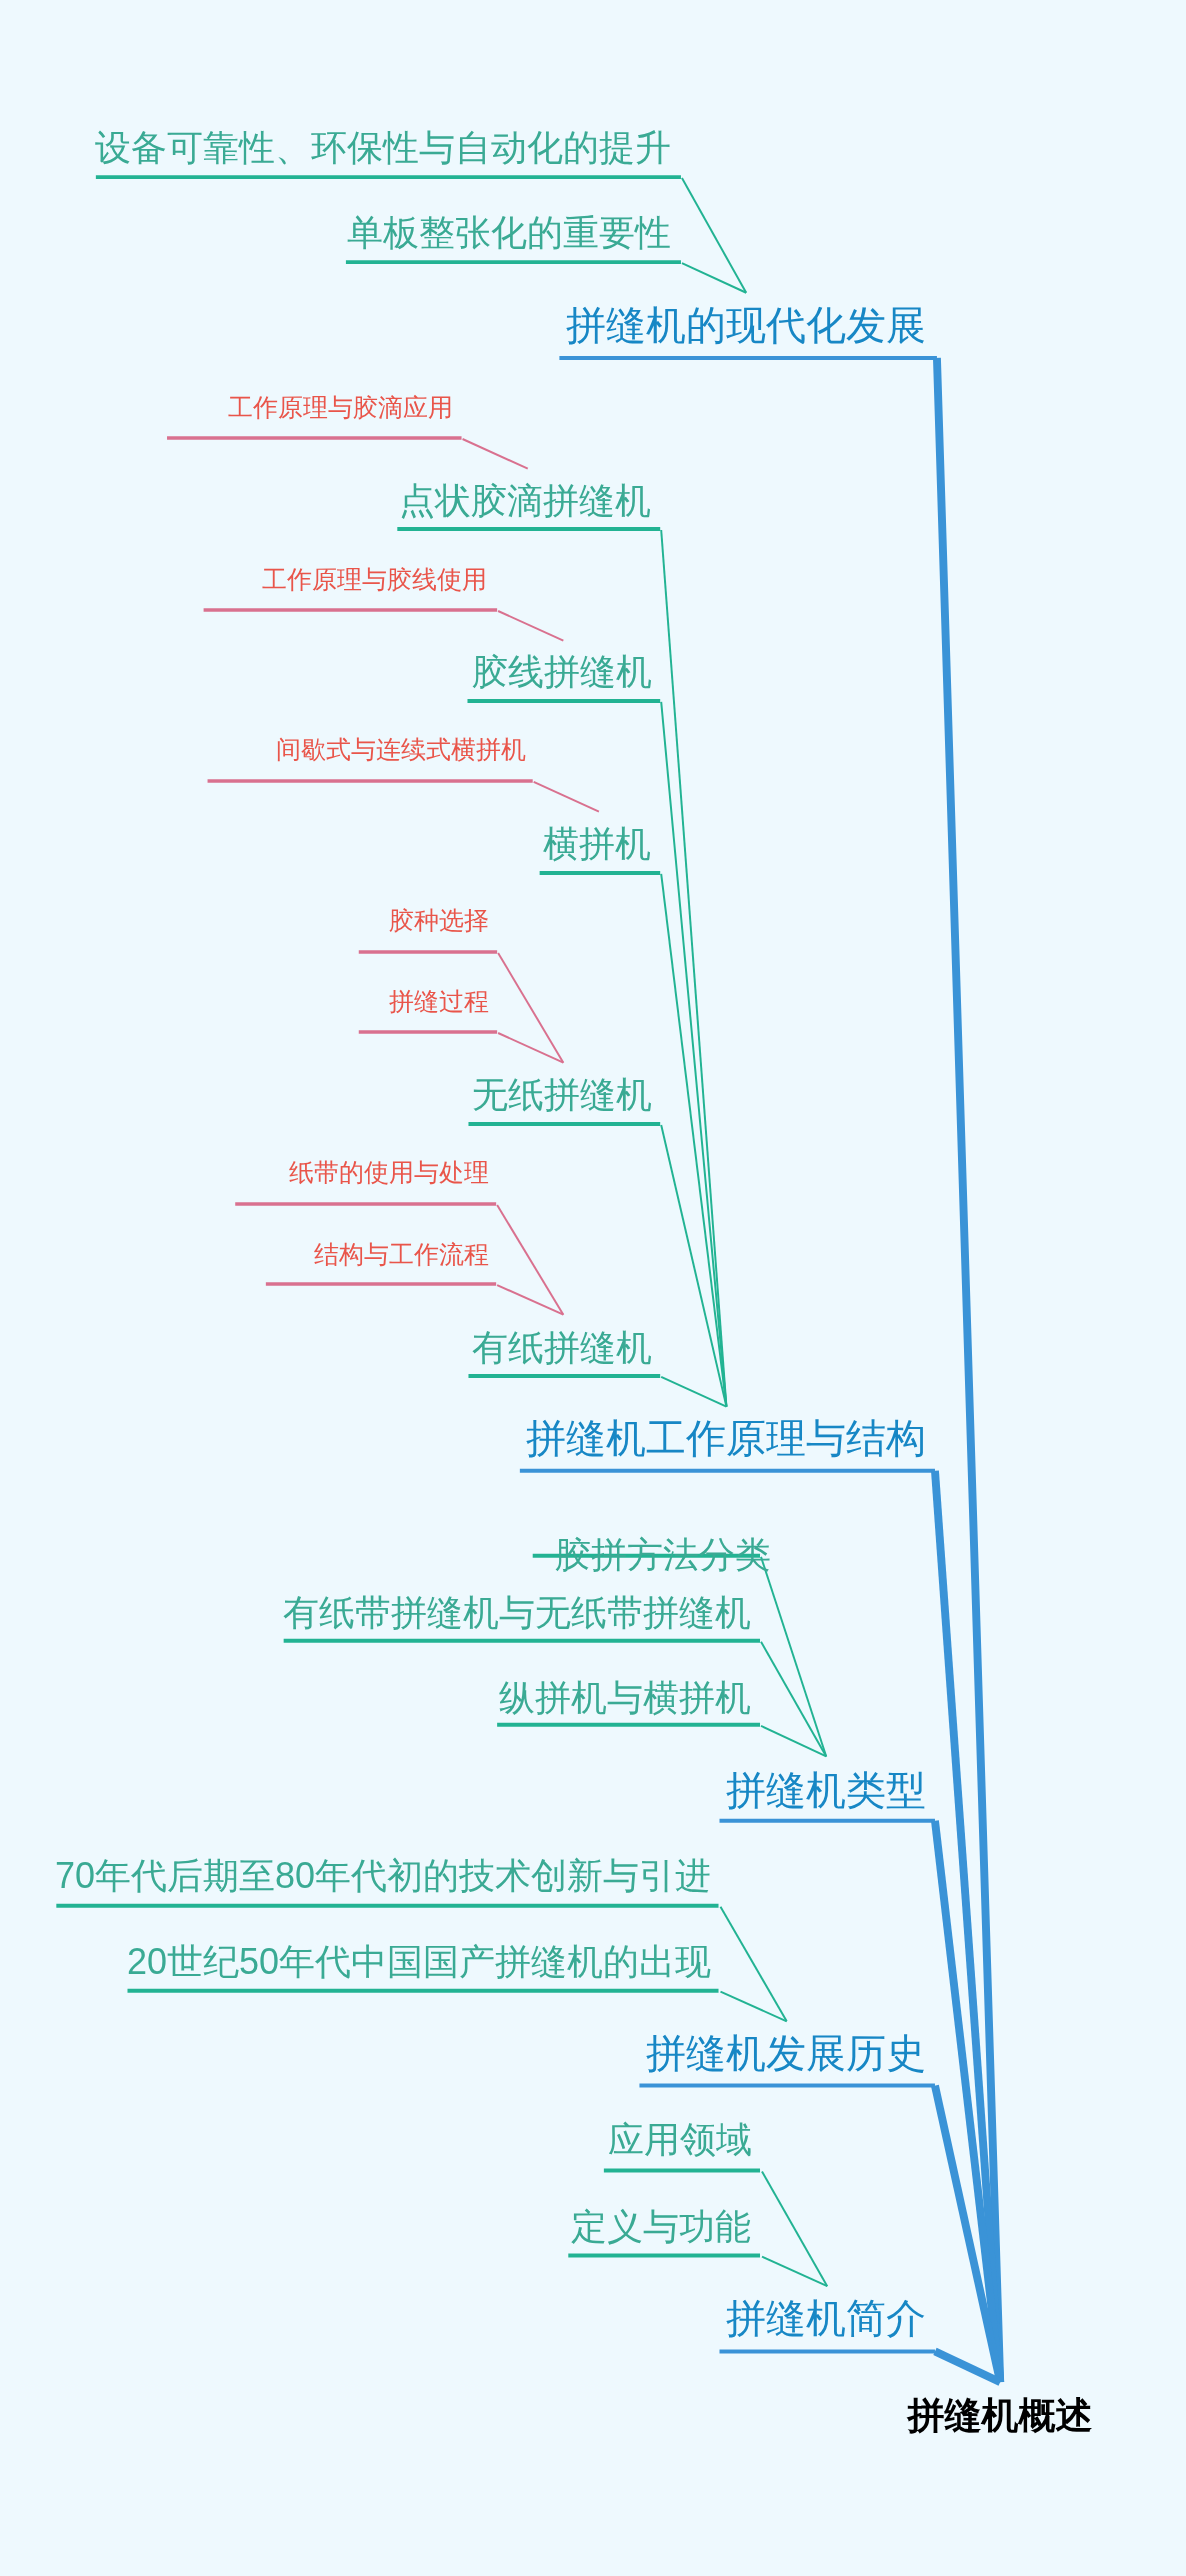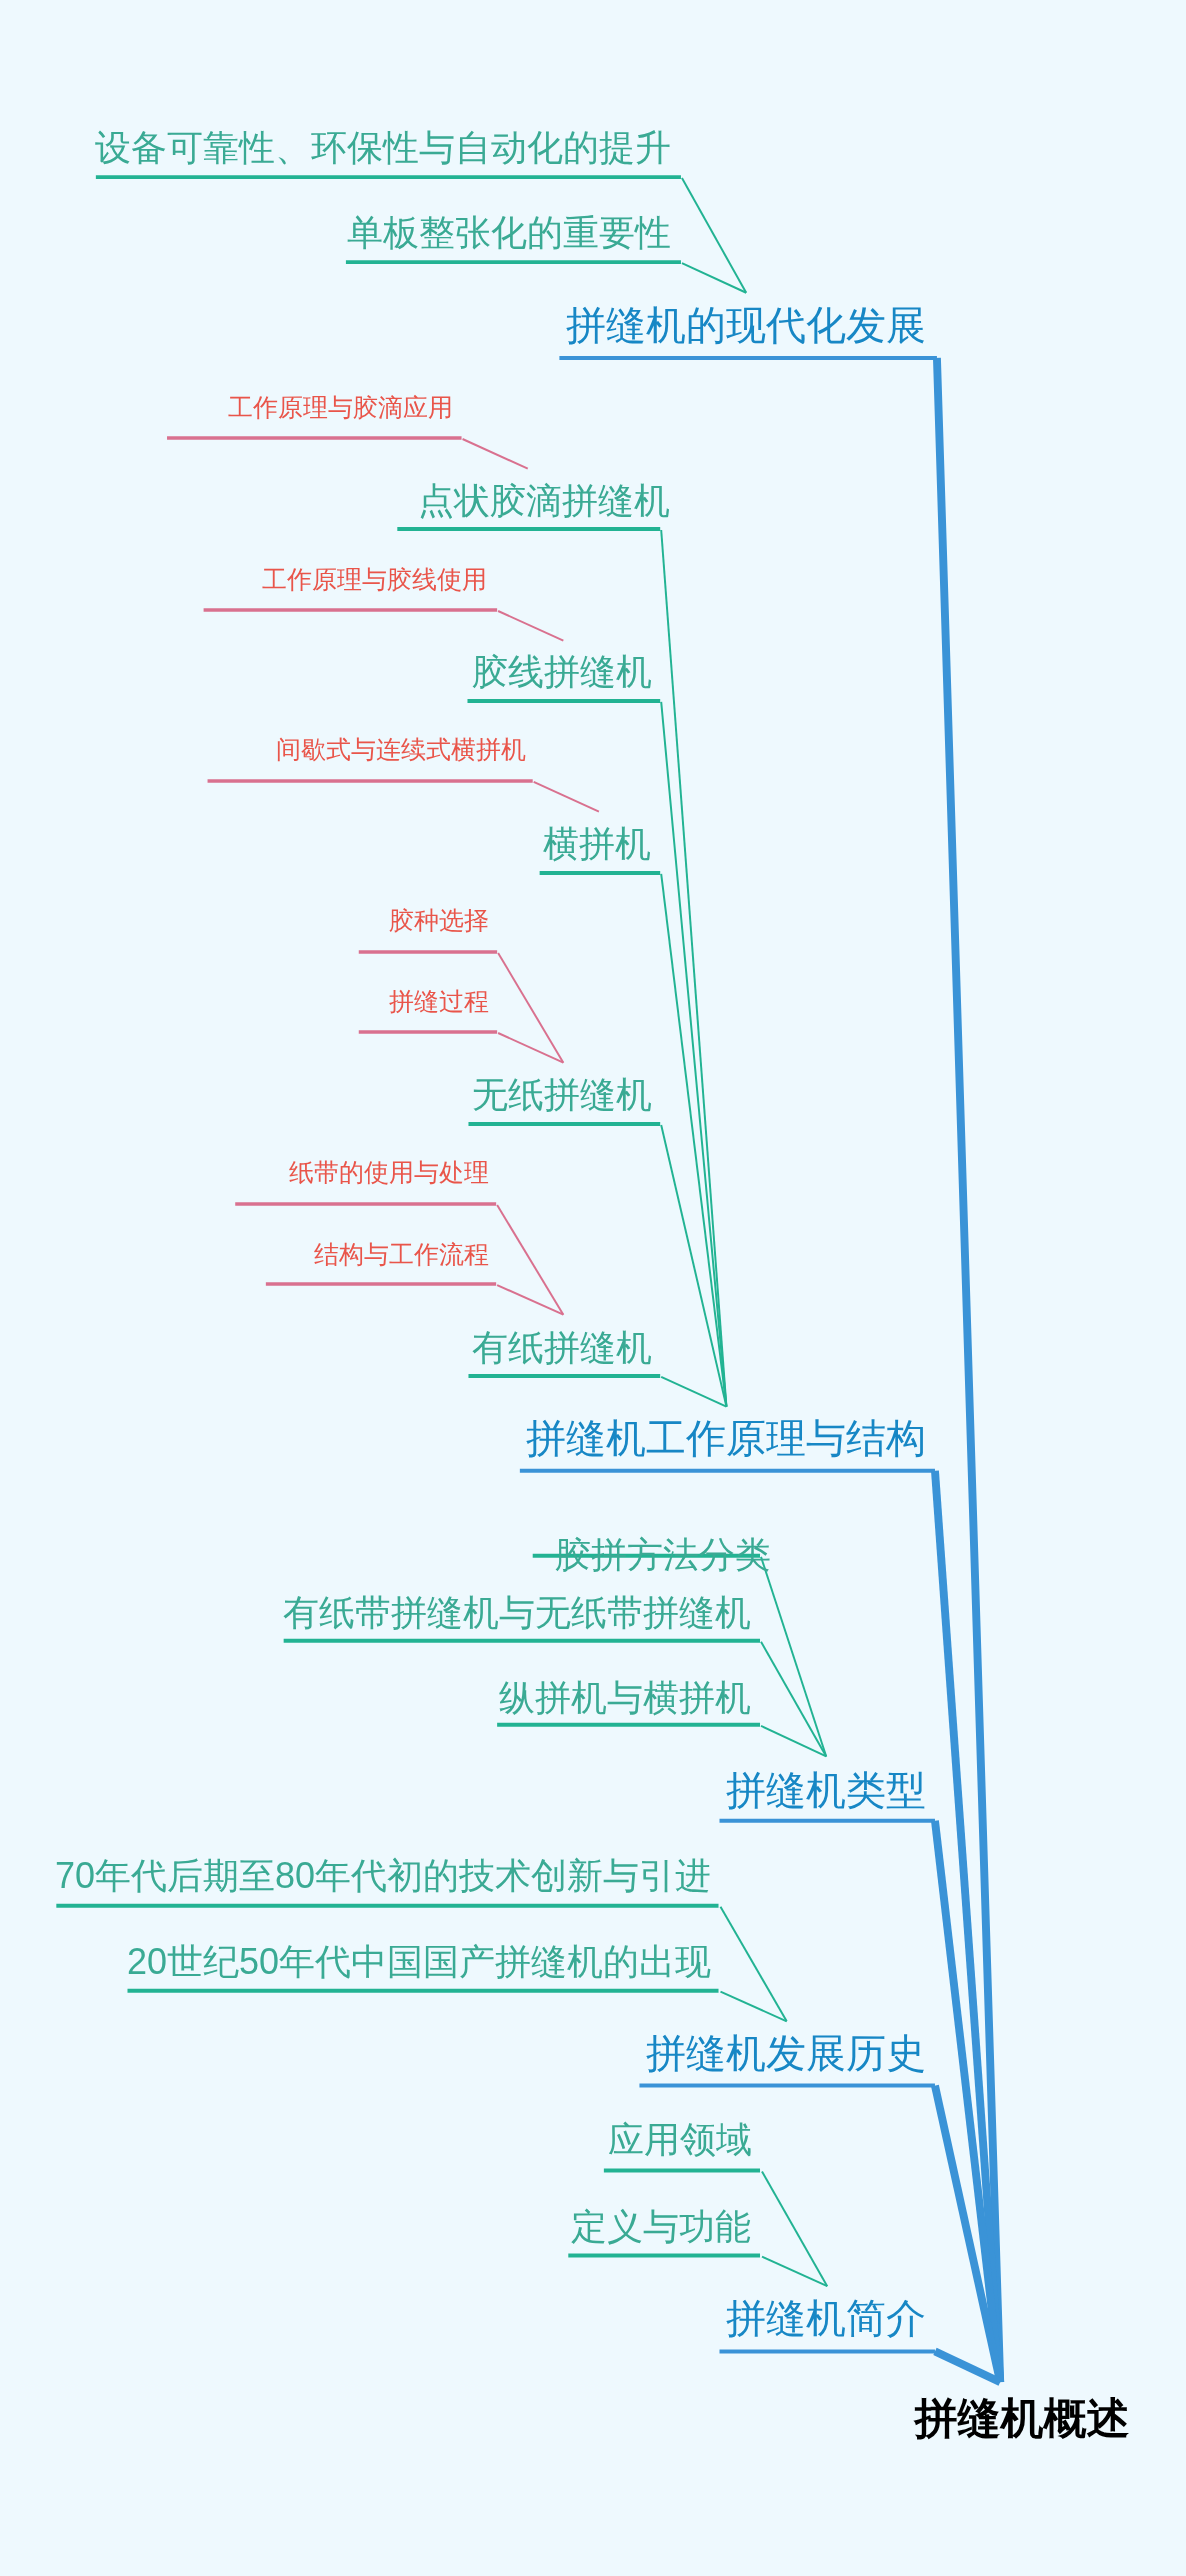--- a/index.html
+++ b/index.html
@@ -25,27 +25,26 @@
       width: 1186px; height: 2576px;
       pointer-events: none;
     }
     .node {
       position: absolute;
       white-space: nowrap;
       line-height: 1;
       text-align: right;
     }
     .root {
-      font-size: 43px;
+      font-size: 37px;
       font-weight: bold;
       color: #000000;
       left: 1000px;
       transform: translateX(-50%);
       text-align: center;
-      margin-left: 22px;
     }
     .main {
       font-size: 40px;
       color: var(--main-text, #1787c5);
     }
     .sub {
       font-size: 36px;
       color: var(--sub-text, #3aaa94);
     }
     .leaf {
@@ -138,21 +137,21 @@
   </svg>
 
   <div class="node root" style="top:2397px;">拼缝机概述</div>
 
   <div class="node sub" style="right:515px; top:130px;">设备可靠性、环保性与自动化的提升</div>
   <div class="node main" style="right:260px; top:305px;">拼缝机的现代化发展</div>
   <div class="node sub" style="right:515px; top:215px;">单板整张化的重要性</div>
 
   <div class="node main" style="right:260px; top:1418px;">拼缝机工作原理与结构</div>
 
-  <div class="node sub" style="right:516px; top:483px;">点状胶滴拼缝机</div>
+  <div class="node sub" style="right:535px; top:483px;">点状胶滴拼缝机</div>
   <div class="node leaf" style="right:733px; top:395px;">工作原理与胶滴应用</div>
 
   <div class="node sub" style="right:534px; top:654px;">胶线拼缝机</div>
   <div class="node leaf" style="right:699px; top:567px;">工作原理与胶线使用</div>
 
   <div class="node sub" style="right:535px; top:826px;">横拼机</div>
   <div class="node leaf" style="right:660px; top:737px;">间歇式与连续式横拼机</div>
 
   <div class="node sub" style="right:534px; top:1077px;">无纸拼缝机</div>
   <div class="node leaf" style="right:697px; top:908px;">胶种选择</div>

